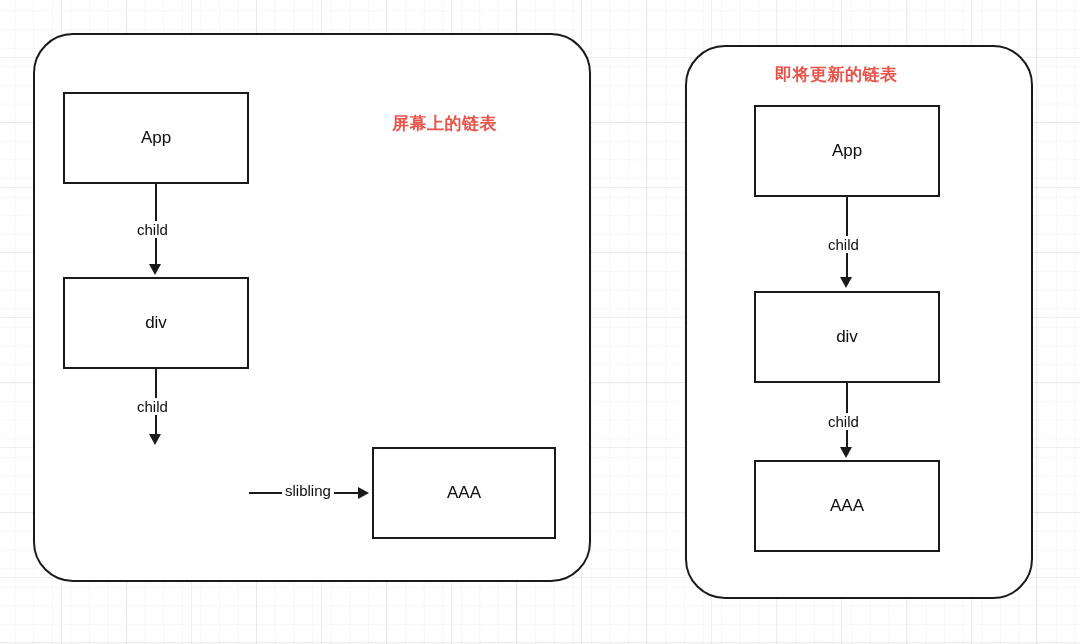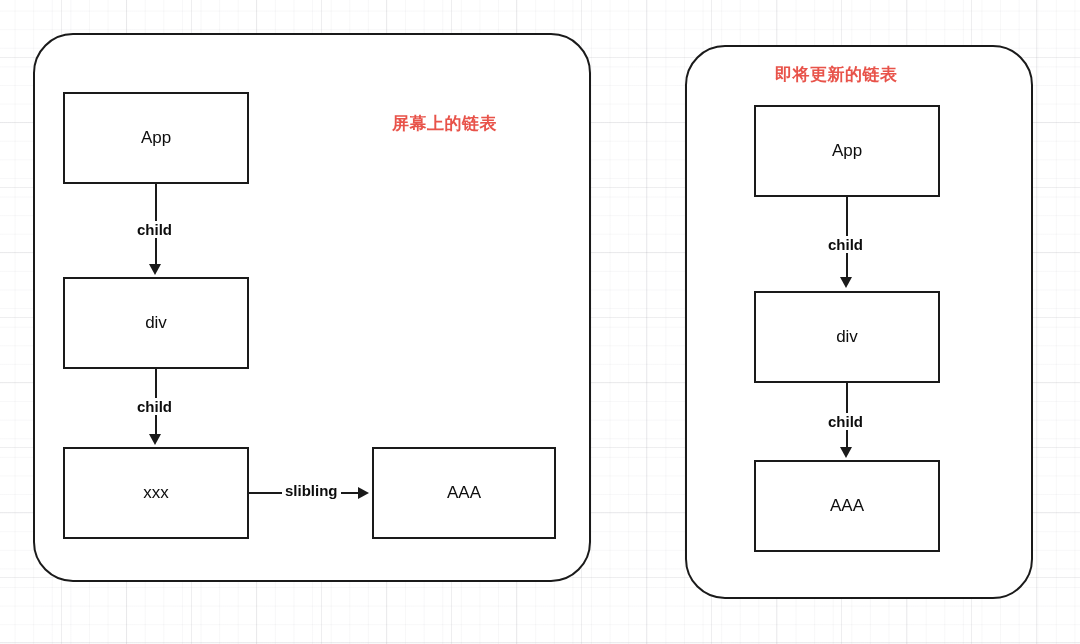--- a/index.html
+++ b/index.html
@@ -68,21 +68,20 @@
     border-bottom: 6.5px solid transparent;
     border-left: 11px solid #1a1a1a;
   }
   .edge-label {
     position: absolute;
     font-size: 15px;
     color: #0d0d0d;
     background: #ffffff;
     padding: 0 3px;
     white-space: nowrap;
-    font-weight: bold;
   }
 </style>
 </head>
 <body>
 
 <div id="canvas">
 
   <div class="panel" style="left:33px; top:33px; width:558px; height:549px;"></div>
 
   <div class="panel-title" style="left:392px; top:112px;">屏幕上的链表</div>
@@ -96,23 +95,20 @@
   <div class="edge-label" style="left:134px; top:221px;">child</div>
 
   <div class="node" style="left:63px; top:277px; width:186px; height:92px;">
     <span>div</span>
   </div>
 
   <div class="edge-line v-line" style="left:155px; top:369px; height:66px;"></div>
   <div class="arrow-down" style="left:148.5px; top:434px;"></div>
   <div class="edge-label" style="left:134px; top:398px;">child</div>
 
-  <div class="node" style="left:63px; top:447px; width:186px; height:92px;">
-    <span>xxx</span>
-  </div>
 
   <div class="edge-line h-line" style="left:249px; top:492px; width:110px;"></div>
   <div class="arrow-right" style="left:358px; top:486.5px;"></div>
   <div class="edge-label" style="left:282px; top:482px;">slibling</div>
 
   <div class="node" style="left:372px; top:447px; width:184px; height:92px;">
     <span>AAA</span>
   </div>
 
   <div class="panel" style="left:685px; top:45px; width:348px; height:554px;"></div>

